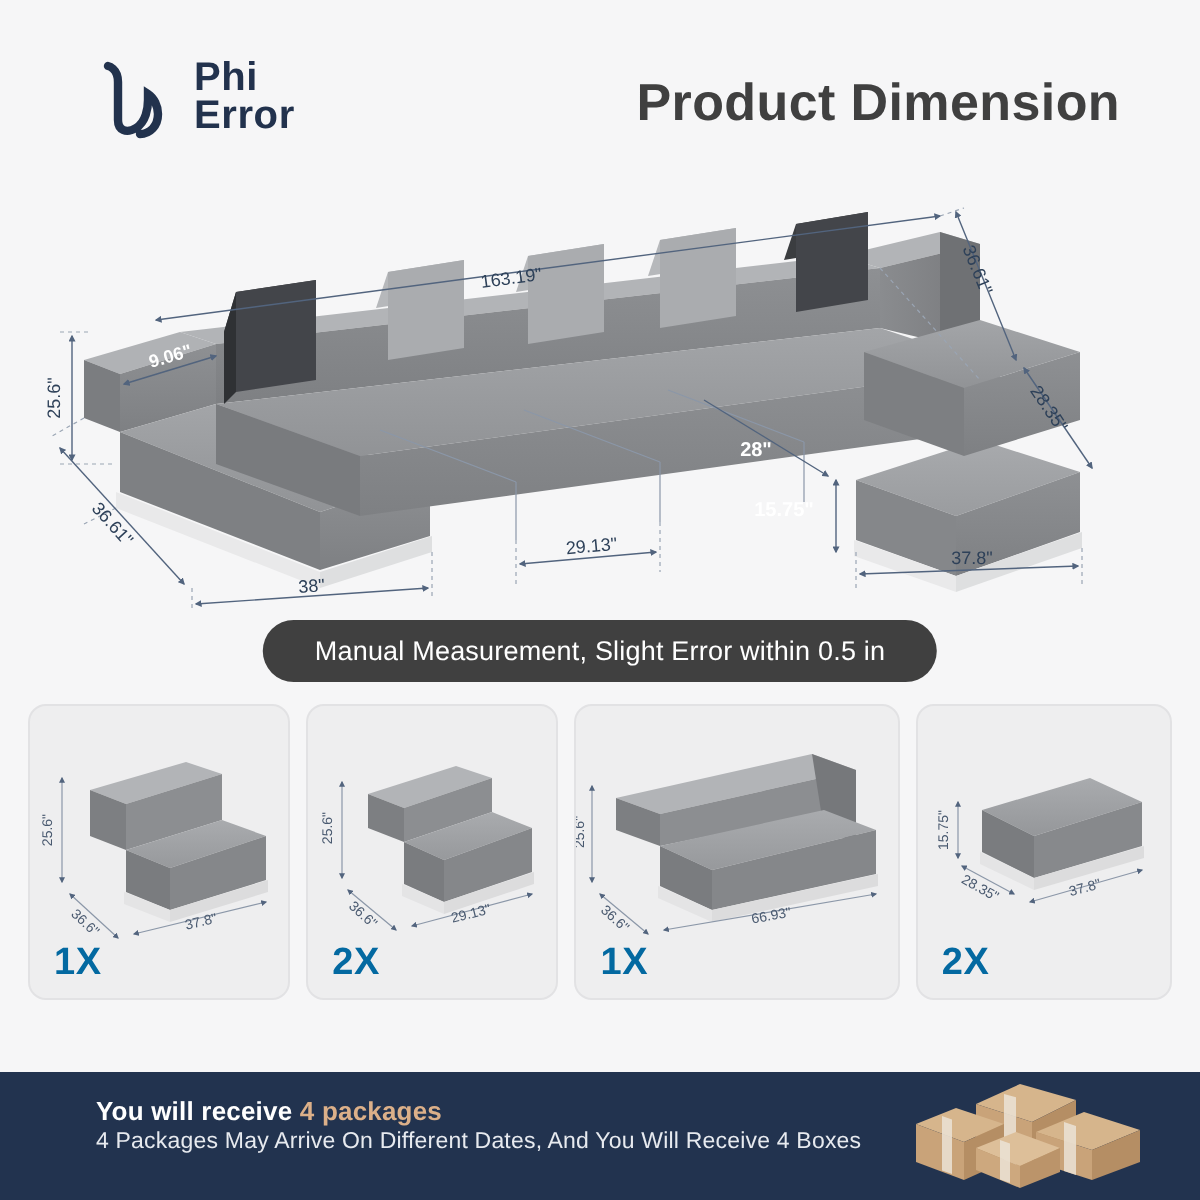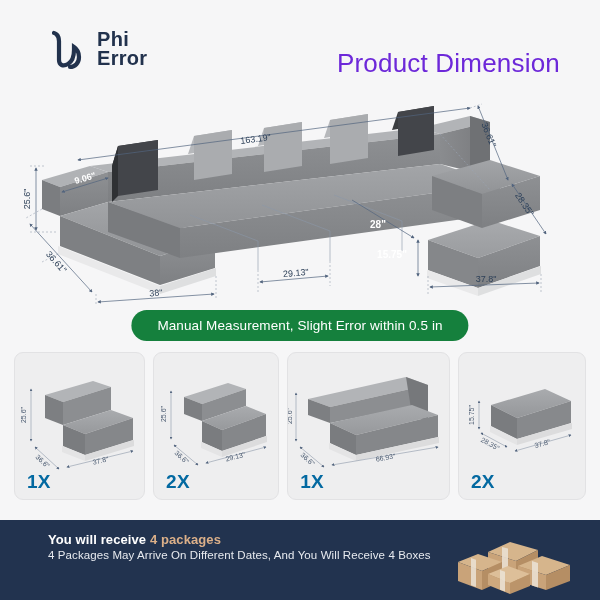--- a/index.html
+++ b/index.html
@@ -11,31 +11,31 @@
   }
   .page { position: relative; width: 600px; height: 600px; background: #f6f6f7; }
 
   
   .header { position: absolute; top: 0; left: 0; width: 600px; height: 92px; }
   .logo { position: absolute; left: 48px; top: 30px; display: flex; align-items: flex-start; gap: 13px; }
   .logo-mark { width: 36px; height: 40px; }
   .logo-text { color: #22324d; font-weight: 700; font-size: 20px; line-height: 19px; letter-spacing: .3px; }
   .page-title {
     position: absolute; right: 40px; top: 36px;
-    font-size: 26px; font-weight: 400; color: #6d28d9; letter-spacing: .2px; margin-top: 12px;
+    font-size: 26px; font-weight: 700; color: #404040; letter-spacing: .2px;
   }
 
   
   .hero { position: absolute; left: 0; top: 80px; width: 600px; height: 230px; }
   .hero svg { display: block; }
 
   
   .note-pill {
     position: absolute; left: 50%; transform: translateX(-50%); top: 310px;
-    background: #15803d; color: #ffffff;
+    background: #404040; color: #ffffff;
     font-size: 13.5px; padding: 8px 26px; border-radius: 18px;
     white-space: nowrap; letter-spacing: .1px;
   }
 
   
   .cards { position: absolute; left: 14px; top: 352px; width: 572px; height: 148px; display: flex; gap: 8px; }
   .card {
     background: #eeeeef; border: 1px solid #e2e2e4; border-radius: 9px;
     position: relative; overflow: hidden;
   }
@@ -44,21 +44,21 @@
   .card.c3 { width: 165px; }
   .card.c4 { width: 130px; }
   .card svg { position: absolute; left: 0; top: 2px; }
   .qty {
     position: absolute; left: 12px; bottom: 6px;
     font-size: 19px; font-weight: 700; color: #0369a1; letter-spacing: .3px;
   }
 
   
   .footer {
-    position: absolute; left: 0; bottom: 0; width: 600px; height: 80px;
+    position: absolute; left: 0; bottom: 0; width: 600px; height: 64px;
     background: #22334f; color: #ffffff;
   }
   .footer-main {
     position: absolute; left: 48px; top: 12px;
     font-size: 13px; font-weight: 700; letter-spacing: .1px;
   }
   .footer-main .hl { color: #dcb089; font-weight: 700; }
   .footer-sub {
     position: absolute; left: 48px; top: 29px;
     font-size: 11.5px; color: #e7eaef; font-weight: 400; letter-spacing: .1px;

